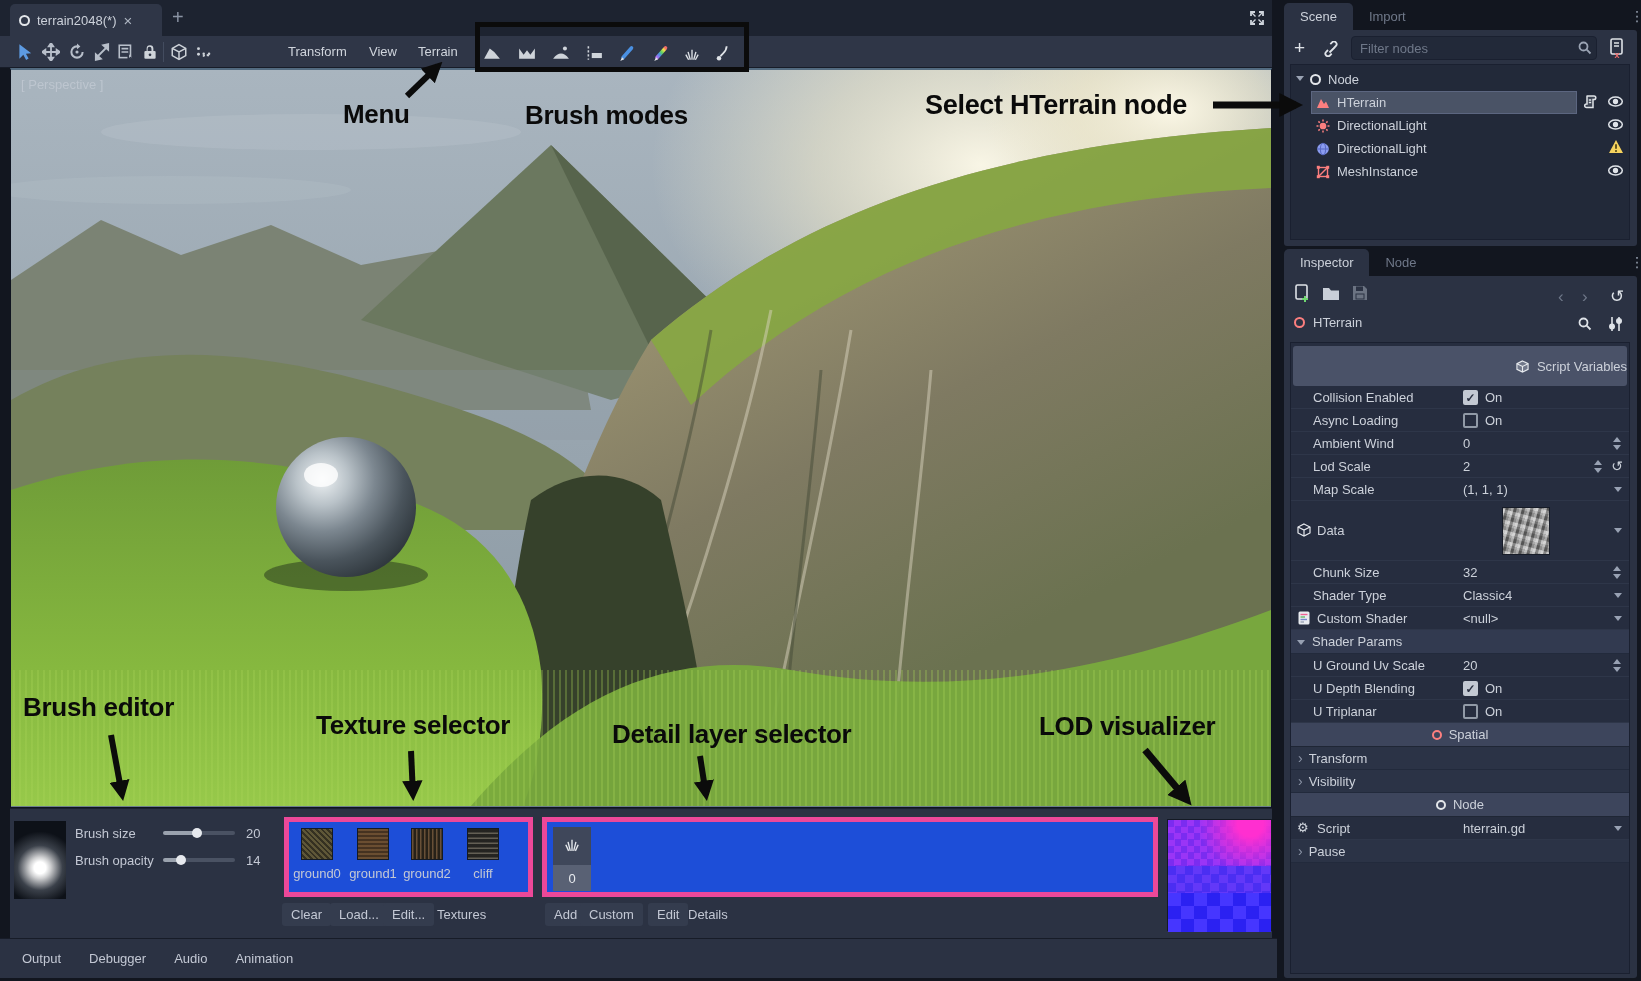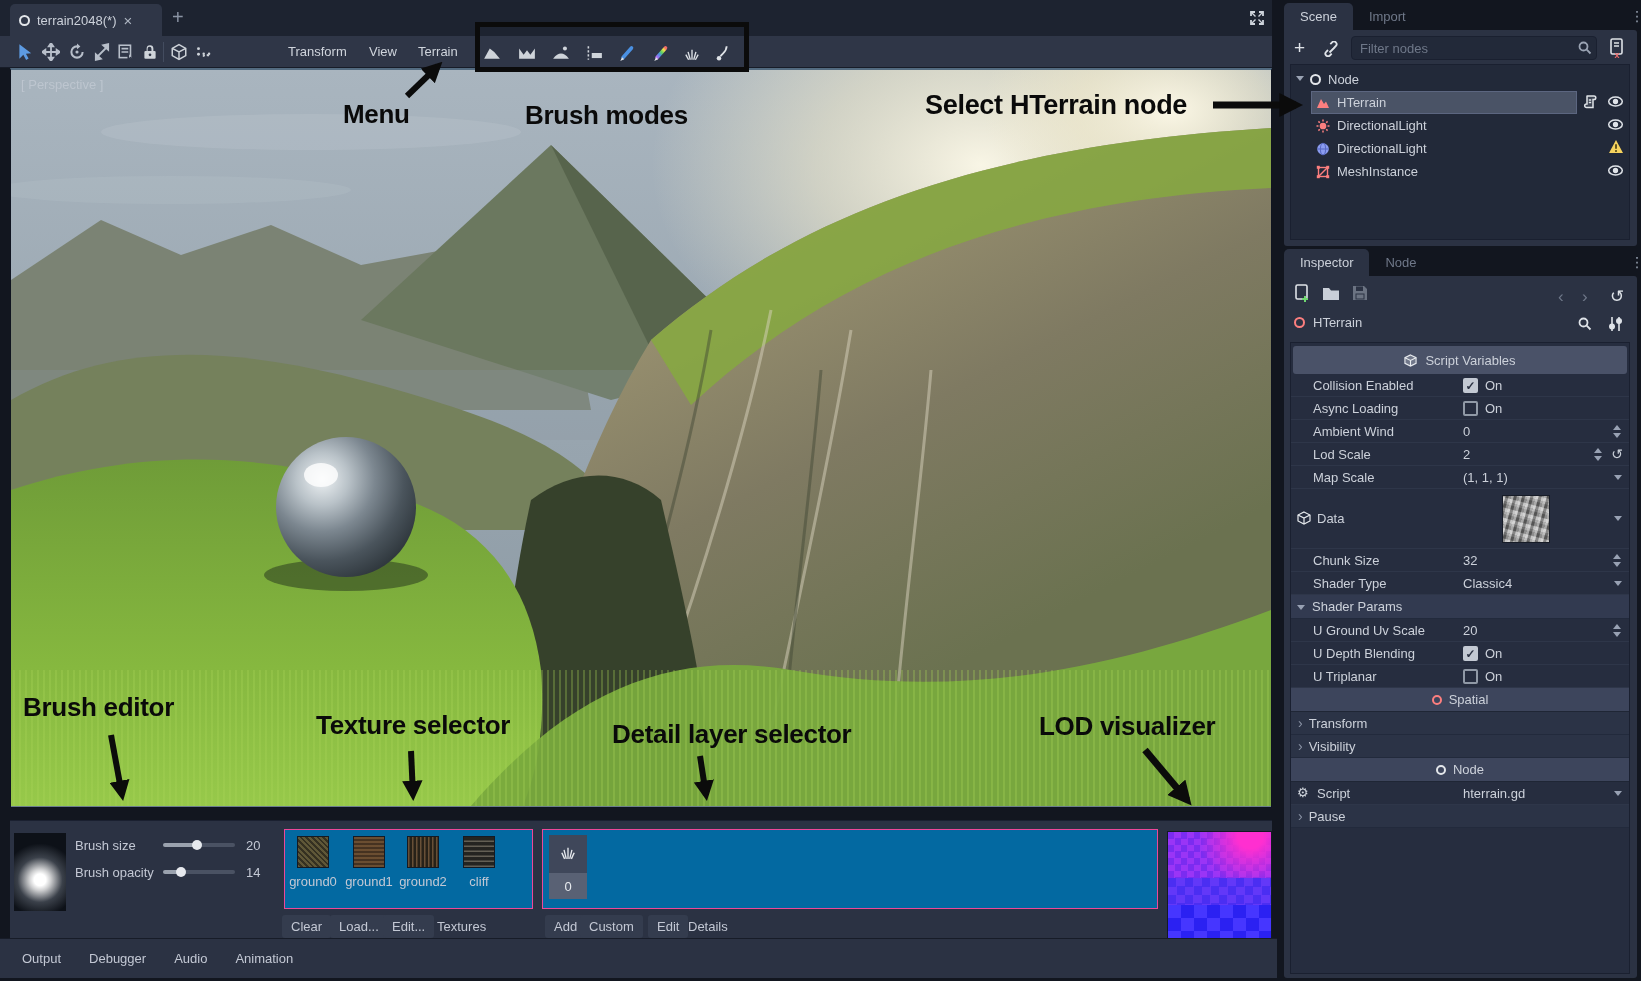--- a/index.html
+++ b/index.html
@@ -42,22 +42,22 @@
   .selrow { position:absolute; left:1311px; top:91px; width:266px; height:23px;
             background:#4a5366; border:1px solid #5c6680; }
   .filter { position:absolute; left:1351px; top:36px; width:246px; height:24px; background:#222939;
             border:1px solid #1a2030; border-radius:4px; color:#ccd1da; padding:0 26px 0 8px;
             font-family:inherit; font-size:13px; outline:none; }
   .filter::placeholder { color:#6f7889; }
 
   
   .insbox { left:1290px; top:342px; width:340px; height:632px; background:#262d3f;
             border:1px solid #1a2030; }
-  .phead { height:28px; margin:3px 2px 0 2px; background:#4a5268; border-radius:3px;
-           display:flex; align-items:center; justify-content:center; gap:8px; }
+  .phead { height:40px; margin:3px 2px 0 2px; background:#4a5268; border-radius:3px;
+           display:flex; align-items:center; justify-content:flex-end; gap:8px; }
   .prow { position:relative; height:23px; border-bottom:1px solid #2e3649; }
   .prow.tall { height:60px; }
   .plabel { position:absolute; left:22px; top:4px; white-space:nowrap; }
   .plabel.mid { top:22px; }
   .picon { position:absolute; left:6px; top:4px; width:14px; height:14px; }
   .picon ~ .plabel { left:26px; }
   .pval { position:absolute; left:172px; top:4px; white-space:nowrap; }
   .cb { position:absolute; left:172px; top:4px; width:15px; height:15px; border-radius:2px; }
   .cb.on { background:#c3c9d3; color:#2a3142; font-size:12px; font-weight:bold;
            display:flex; align-items:center; justify-content:center; }
@@ -80,27 +80,27 @@
            border-bottom:1px solid #222a3c; padding-left:7px; }
   .foldch { color:#8b94a6; font-size:14px; }
   .datathumb { position:absolute; left:211px; top:6px; width:48px; height:48px;
                border:1px solid #171c28;
                background:
                  repeating-linear-gradient(105deg, rgba(255,255,255,.38) 0 2px, rgba(0,0,0,.28) 3px 5px, rgba(255,255,255,.18) 6px 8px),
                  repeating-linear-gradient(15deg, #b9b9b9 0 3px, #747474 4px 7px, #989898 8px 10px); }
 
   
   .bpanel { left:10px; top:808px; width:1262px; height:140px; background:#2b3243;
-            border-top:1px solid #1a2030;margin-top:12px; }
+            border-top:1px solid #1a2030; }
   .brushprev { position:absolute; left:4px; top:12px; width:52px; height:78px;
                background:radial-gradient(circle at 50% 60%, #ffffff 0 11%, rgba(255,255,255,.8) 20%,
                  rgba(165,175,190,.3) 42%, rgba(13,17,24,0) 68%), #0d1118; }
   .slider { position:absolute; width:72px; height:4px; border-radius:2px; top:7px; }
   .knob { position:absolute; top:-3px; width:10px; height:10px; border-radius:50%; background:#e6e9ee; }
-  .subbox { position:absolute; top:8px; background:#0369a1; border:1px solid #ec4899; }
+  .subbox { position:absolute; top:8px; background:#1d4ed8; border:5px solid #ec4899; }
   .thumb { position:absolute; top:6px; width:32px; height:32px; border:1px solid #141a24; }
   .texlabel { position:absolute; top:44px; width:52px; text-align:center; color:#c3c8d4; }
   .btn { position:absolute; top:94px; height:23px; background:#343c4e; border-radius:3px;
          color:#c3c8d4; display:flex; align-items:center; justify-content:center; padding:0 9px; }
   .btnlabel { position:absolute; top:98px; color:#c3c8d4; }
   .dtile { position:absolute; left:6px; top:5px; width:38px; height:64px; background:#3f475a; }
   .dtile .num { position:absolute; left:0; bottom:0; width:100%; height:26px; background:#596174;
                 display:flex; align-items:center; justify-content:center; color:#e8ebef; }
   .lod { position:absolute; left:1157px; top:10px; width:105px; height:112px; border:1px solid #141a24; }
   .lod1 { height:46px; background:
@@ -541,20 +541,34 @@
       <span class="spin">
           <i></i>
           <b></b>
         </span>
     </div>
     <div class="prow">
       <span class="plabel">Shader Type</span>
       <span class="pval">Classic4</span>
       <span class="chevd"></span>
     </div>
+    <div class="prow">
+      <svg class="picon" width="14" height="14" viewBox="0 0 14 14">
+          <g>
+            <rect x="1.5" y="0.5" width="11" height="13" rx="1.5" fill="#e8ebef"></rect>
+            <path d="M3.5 3.5 H10.5" stroke="#f06292" stroke-width="1.4"></path>
+            <path d="M3.5 6 H8" stroke="#66bb6a" stroke-width="1.4"></path>
+            <path d="M3.5 8.5 H10" stroke="#7986cb" stroke-width="1.4"></path>
+            <path d="M3.5 11 H7" stroke="#9aa3b3" stroke-width="1.4"></path>
+          </g>
+        </svg>
+      <span class="plabel">Custom Shader</span>
+      <span class="pval">&lt;null&gt;</span>
+      <span class="chevd"></span>
+    </div>
     <div class="psec">
       <span class="chevd insec"></span>
       <span>Shader Params</span>
     </div>
     <div class="prow">
       <span class="plabel">U Ground Uv Scale</span>
       <span class="pval">20</span>
       <span class="spin">
           <i></i>
           <b></b>

